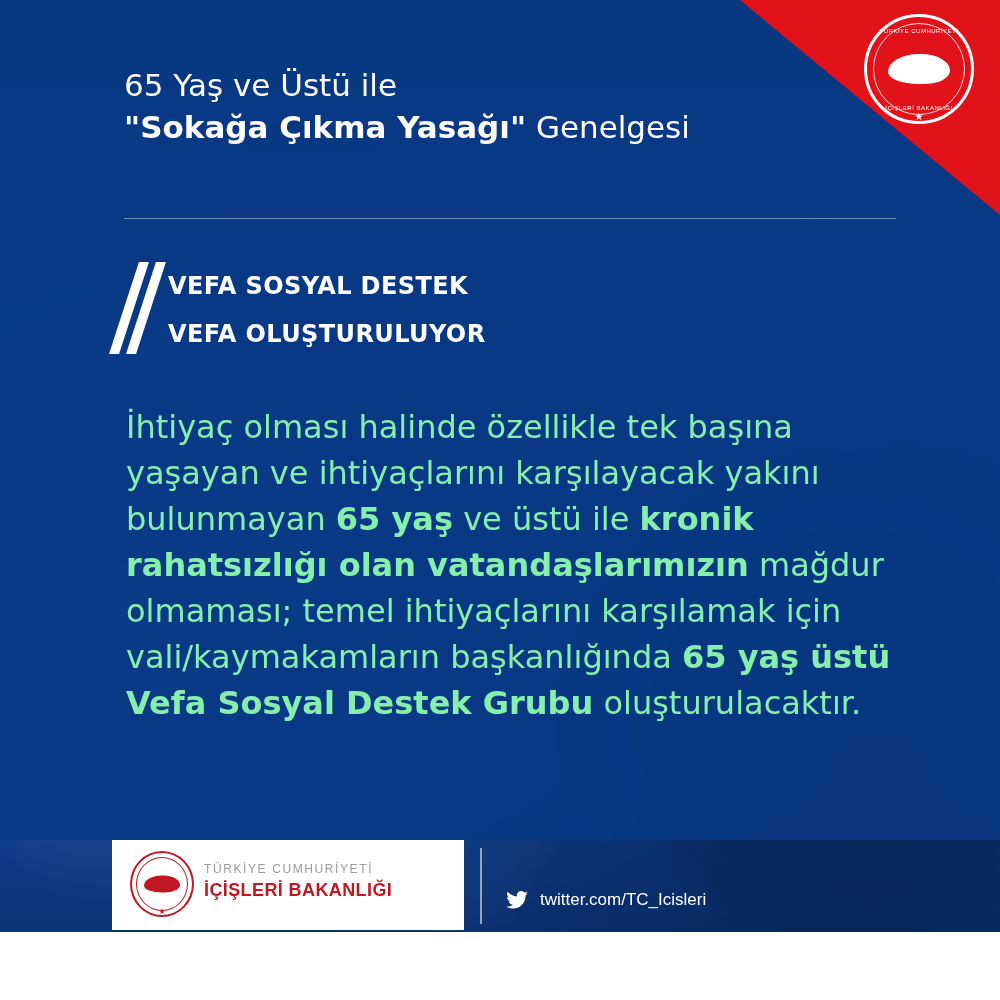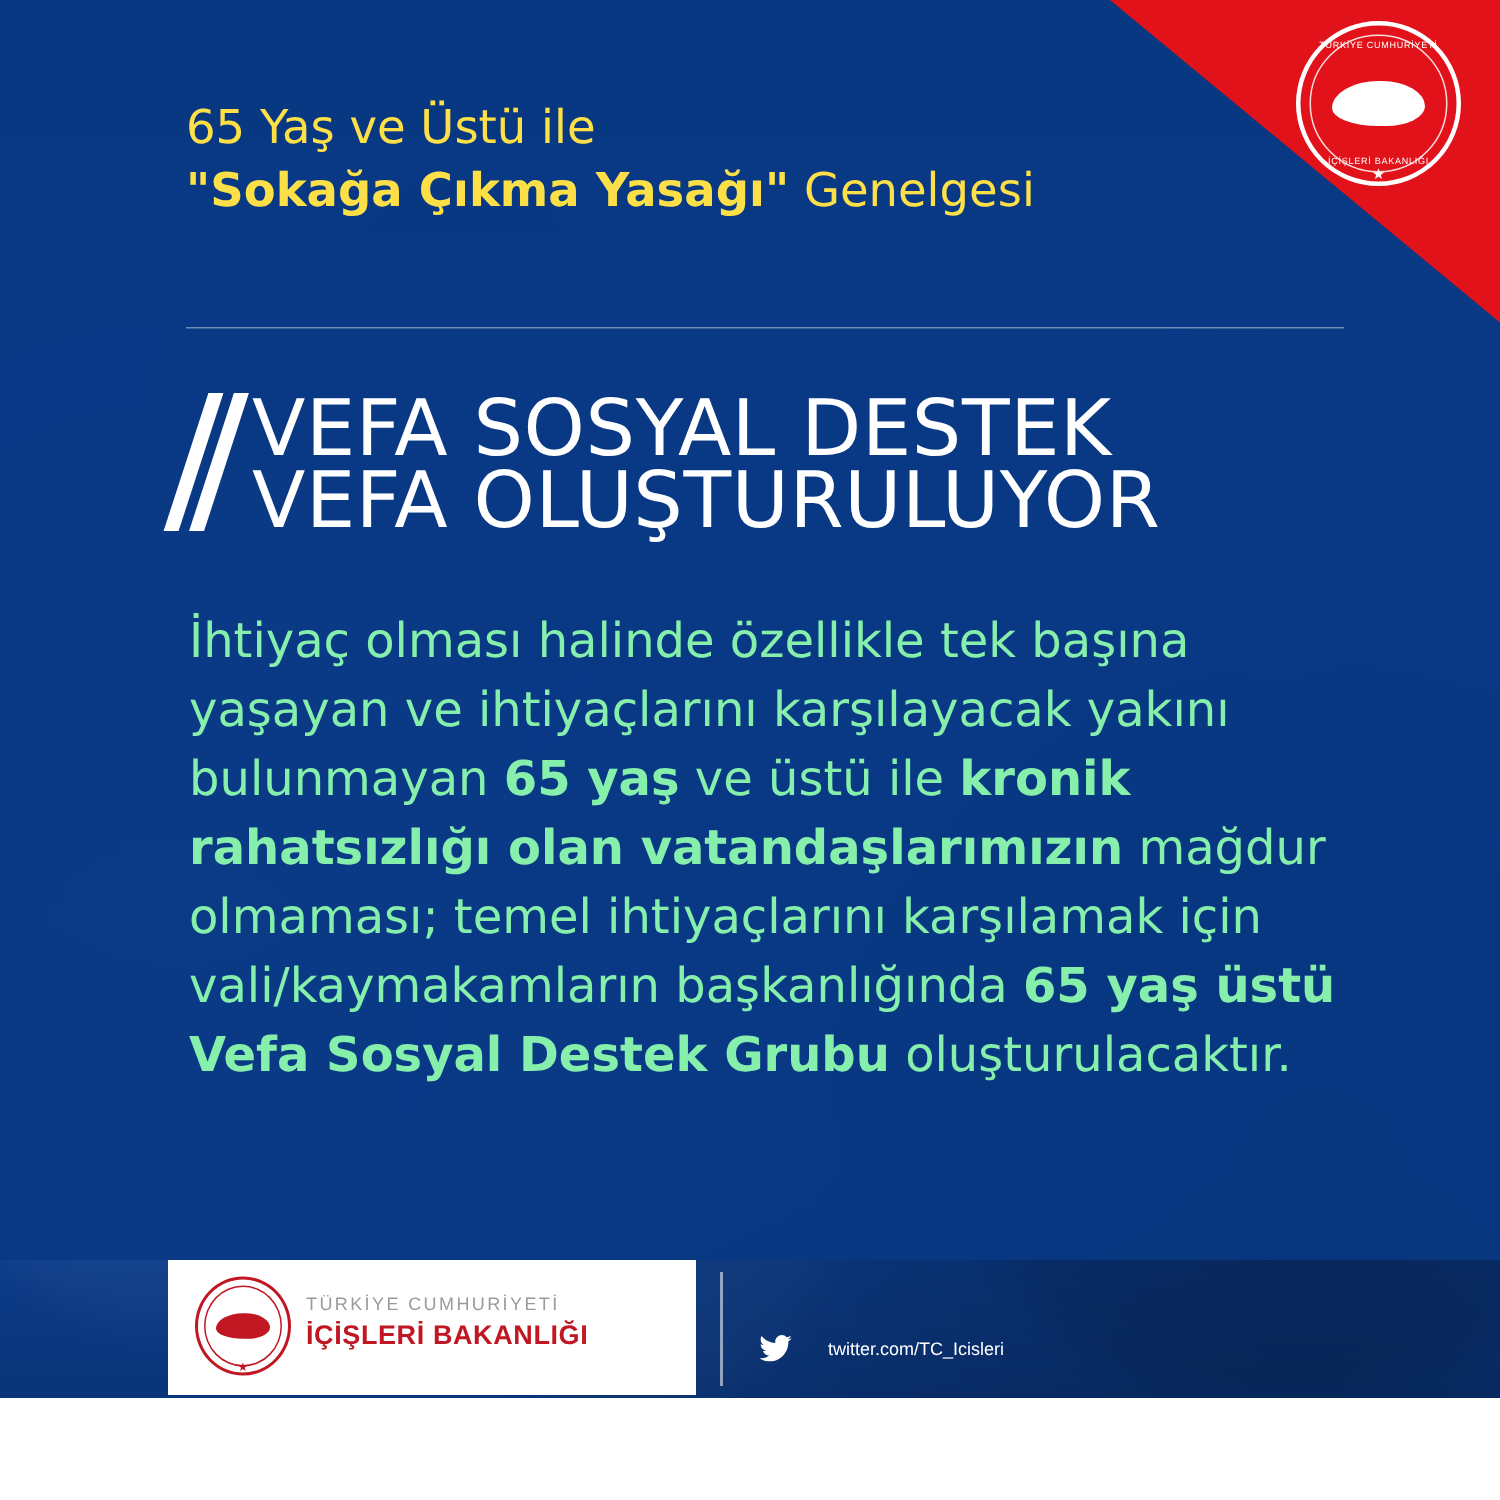--- a/index.html
+++ b/index.html
@@ -120,21 +120,21 @@
     position: absolute;
     left: 124px;
     top: 64px;
     width: 660px;
     color: #ffffff;
   }
   .header-line {
     font-family: "DejaVu Sans", sans-serif;
     font-size: 31px;
     line-height: 42px;
-    color: #fde047;
+    color: #ffffff;
     white-space: nowrap;
   }
   .rule {
     position: absolute;
     left: 124px;
     top: 218px;
     width: 772px;
     height: 1px;
     background: rgba(255,255,255,0.42);
   }
@@ -157,22 +157,22 @@
   .chev.a { left: 0; }
   .chev.b { left: 17px; }
 
   .title {
     position: absolute;
     left: 168px;
     top: 262px;
     width: 760px;
     color: #ffffff;
     font-family: "DejaVu Sans", sans-serif;
-    font-weight: normal;
-    font-size: 52px;
+    font-weight: bold;
+    font-size: 24px;
     line-height: 48px;
     letter-spacing: 0.4px;
   }
 
   
   .body-copy {
     position: absolute;
     left: 126px;
     top: 404px;
     width: 790px;
@@ -267,24 +267,24 @@
     font-size: 21px;
     letter-spacing: 0.6px;
   }
   .footer-web b { font-weight: bold; }
   .footer-twitter {
     position: absolute;
     left: 506px;
     top: 890px;
     display: flex;
     align-items: center;
-    gap: 24px;
+    gap: 12px;
     color: #ffffff;
     font-family: "Liberation Sans", sans-serif;
-    font-size: 12px;
+    font-size: 17px;
   }
   .tw-icon { width: 22px; height: 18px; display: block; }
   .bottom-strip {
     position: absolute;
     left: 0;
     bottom: 0;
     width: 1000px;
     height: 68px;
     background: #ffffff;
   }

